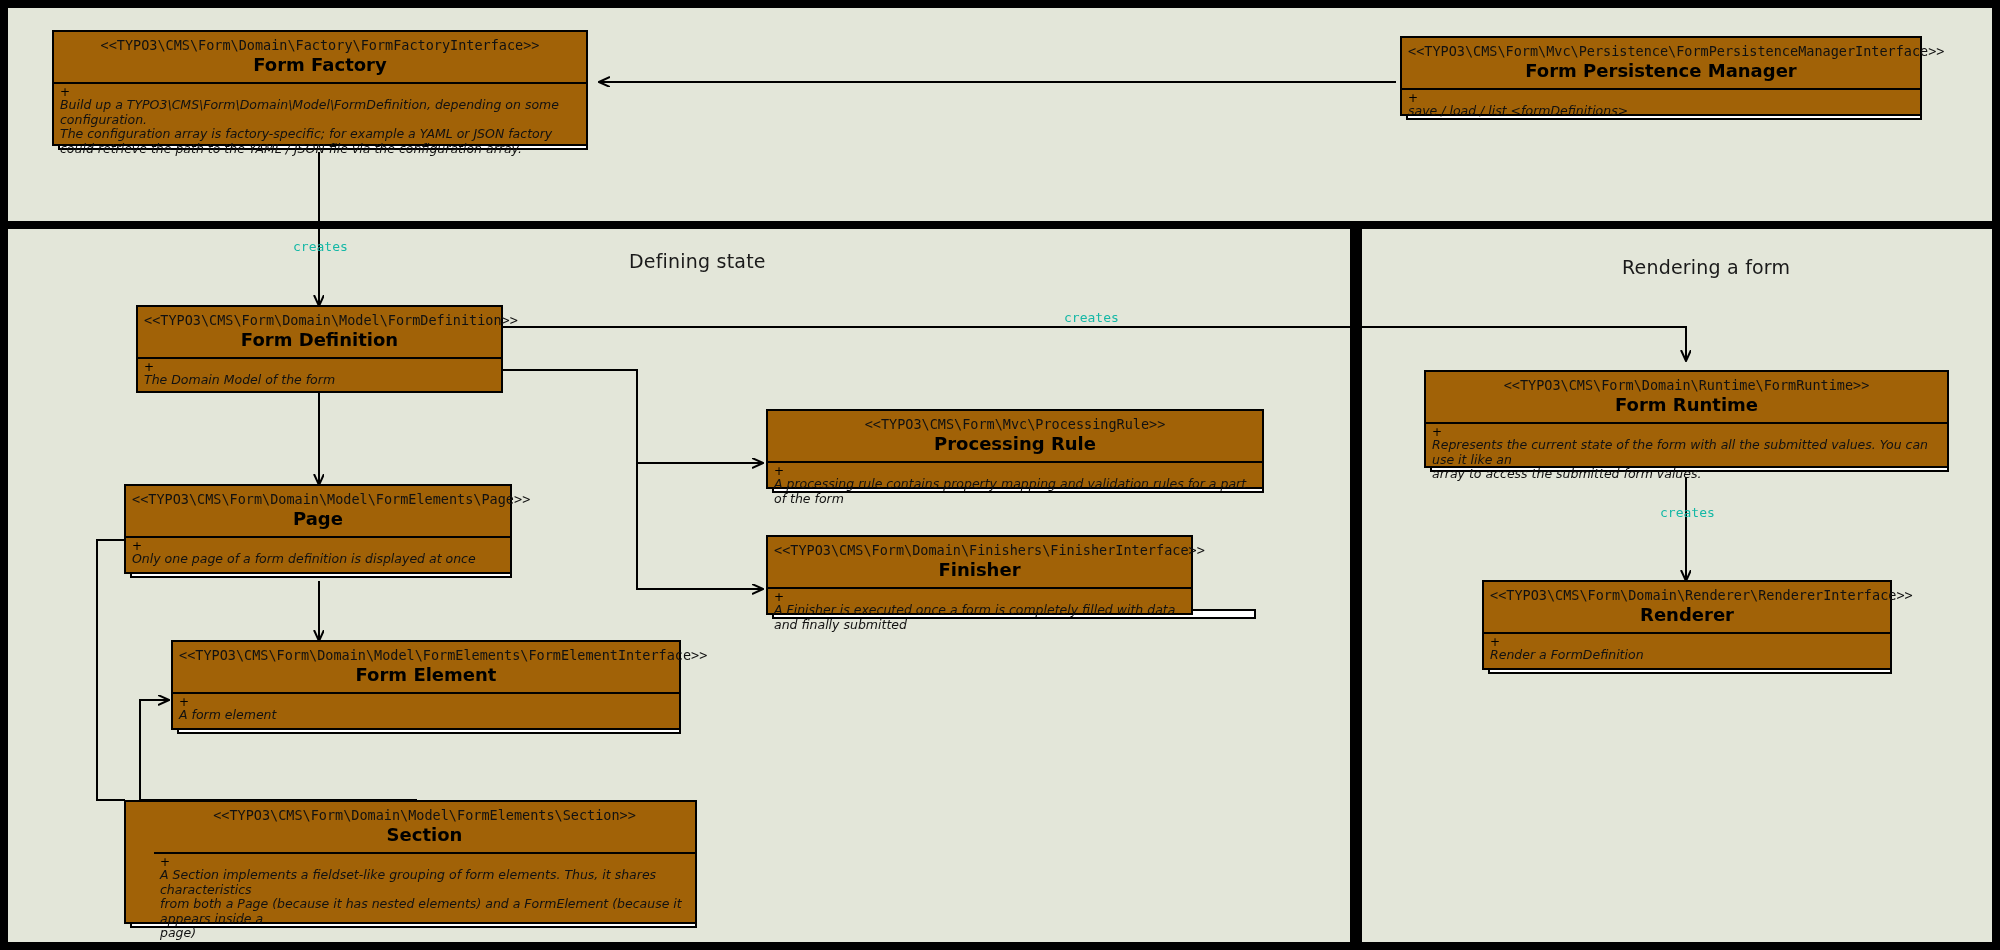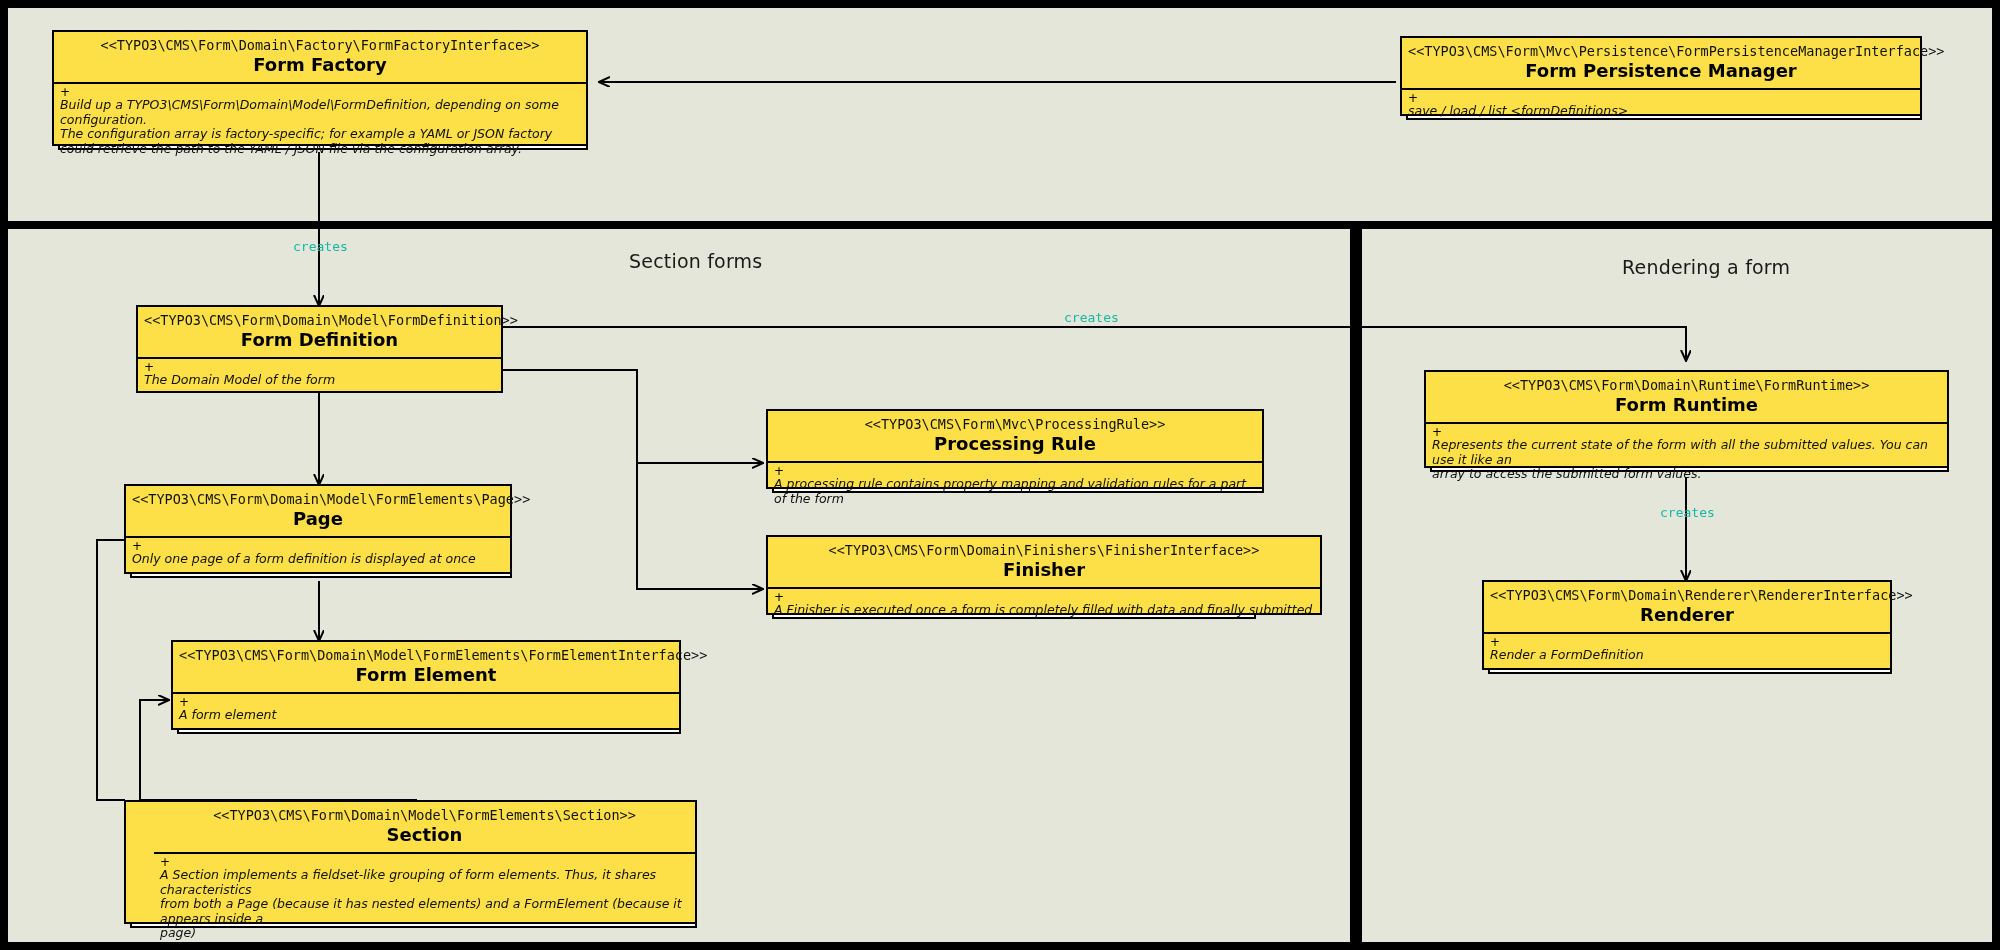--- a/index.html
+++ b/index.html
@@ -48,21 +48,21 @@
     position: absolute;
     background: #ffffff;
     border: 2px solid #000000;
     box-sizing: border-box;
   }
   .uml .body {
     position: absolute;
     left: 0;
     top: 0;
     right: 0;
-    background: #fde047;
+    background: #a16207;
     border: 2px solid #000000;
     box-sizing: border-box;
   }
   .uml-head {
     padding: 5px 6px 6px 6px;
     text-align: center;
     border-bottom: 2px solid #000000;
   }
   .uml-ns {
     font-family: "DejaVu Sans Mono", monospace;
@@ -116,21 +116,21 @@
 </style>
 </head>
 <body>
 
 <div id="canvas">
 
   <div class="panel" id="panel-top"></div>
   <div class="panel" id="panel-defining"></div>
   <div class="panel" id="panel-rendering"></div>
 
-  <div class="panel-title" style="left:629px; top:250px;">Section forms</div>
+  <div class="panel-title" style="left:629px; top:250px;">Defining state</div>
   <div class="panel-title" style="left:1622px; top:256px;">Rendering a form</div>
 
   <svg class="edge-layer" viewBox="0 0 2000 950" width="2000" height="950">
     <defs>
       <marker id="arrow" markerWidth="12" markerHeight="12" refX="10" refY="5" orient="auto" markerUnits="userSpaceOnUse">
         <path d="M0,0 L11,5 L0,10" fill="none" stroke="#000" stroke-width="2"></path>
       </marker>
     </defs>
 
     <path d="M1396,82 L600,82" fill="none" stroke="#000" stroke-width="2" marker-end="url(#arrow)"></path>
@@ -253,21 +253,21 @@
         <div class="uml-ns">&lt;&lt;TYPO3\CMS\Form\Mvc\ProcessingRule&gt;&gt;</div>
         <div class="uml-name">Processing Rule</div>
       </div>
       <div class="uml-body-sec">
         <div class="uml-plus">+</div>
         <div class="uml-desc">A processing rule contains property mapping and validation rules for a part of the form</div>
       </div>
     </div>
   </div>
 
-  <div class="uml" style="left:766px; top:535px; width:556px; height:88px;">
+  <div class="uml" style="left:766px; top:535px; width:427px; height:88px;">
     <div class="shadow-a" style="left:6px; top:74px; width:484px; height:10px;"></div>
     <div class="body" style="height:80px;">
       <div class="uml-head">
         <div class="uml-ns">&lt;&lt;TYPO3\CMS\Form\Domain\Finishers\FinisherInterface&gt;&gt;</div>
         <div class="uml-name">Finisher</div>
       </div>
       <div class="uml-body-sec">
         <div class="uml-plus">+</div>
         <div class="uml-desc">A Finisher is executed once a form is completely filled with data and finally submitted</div>
       </div>

